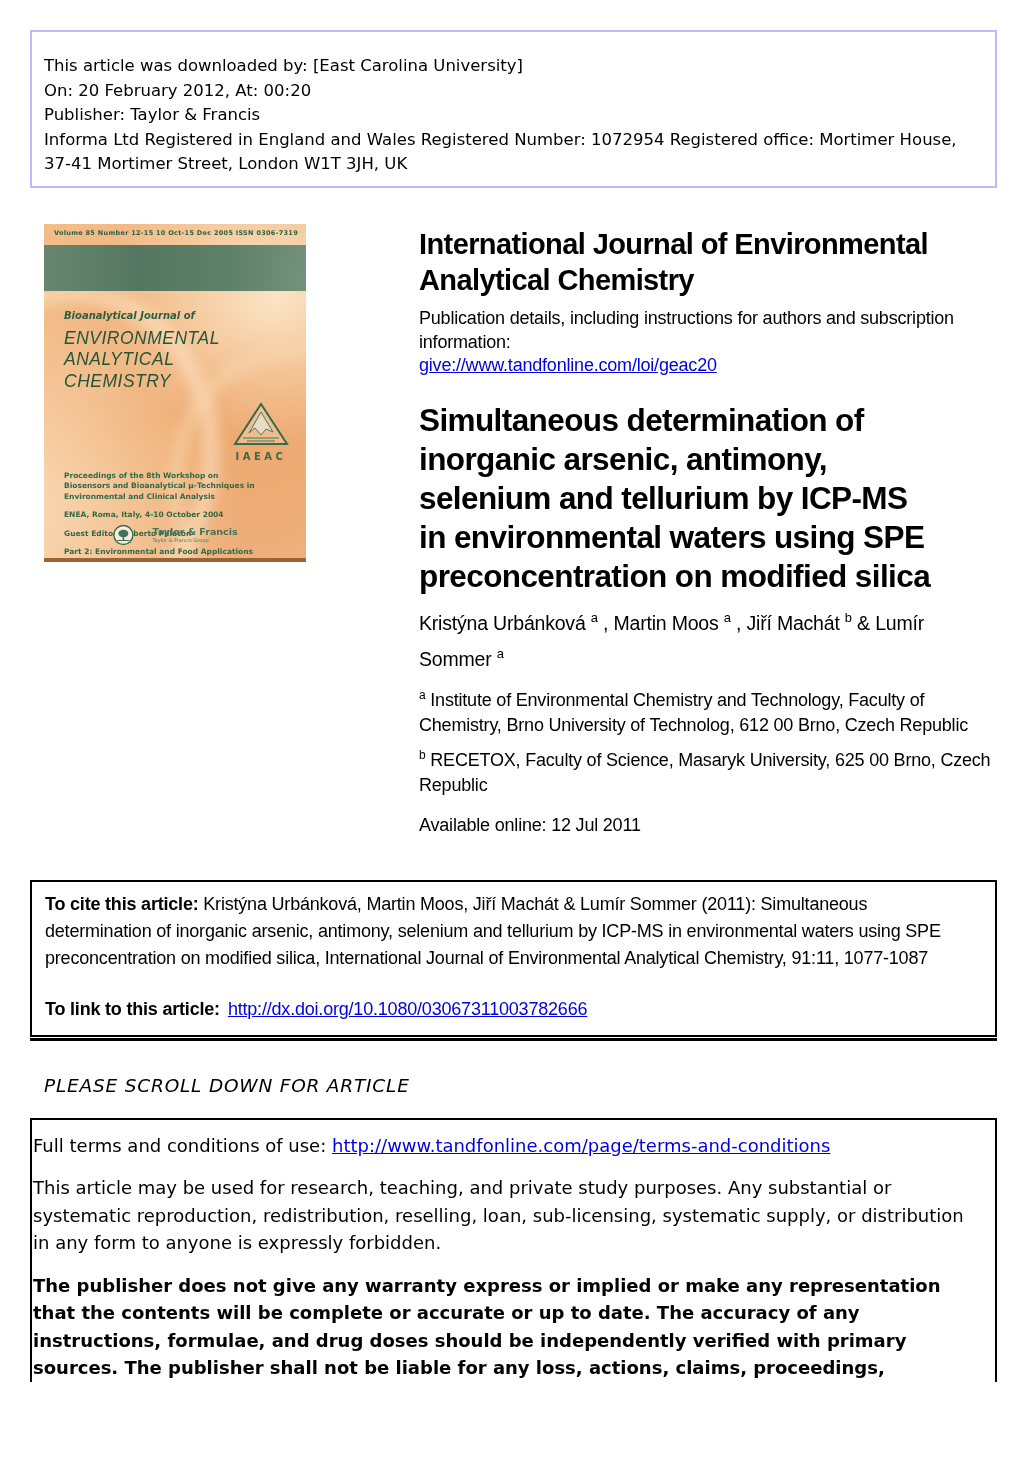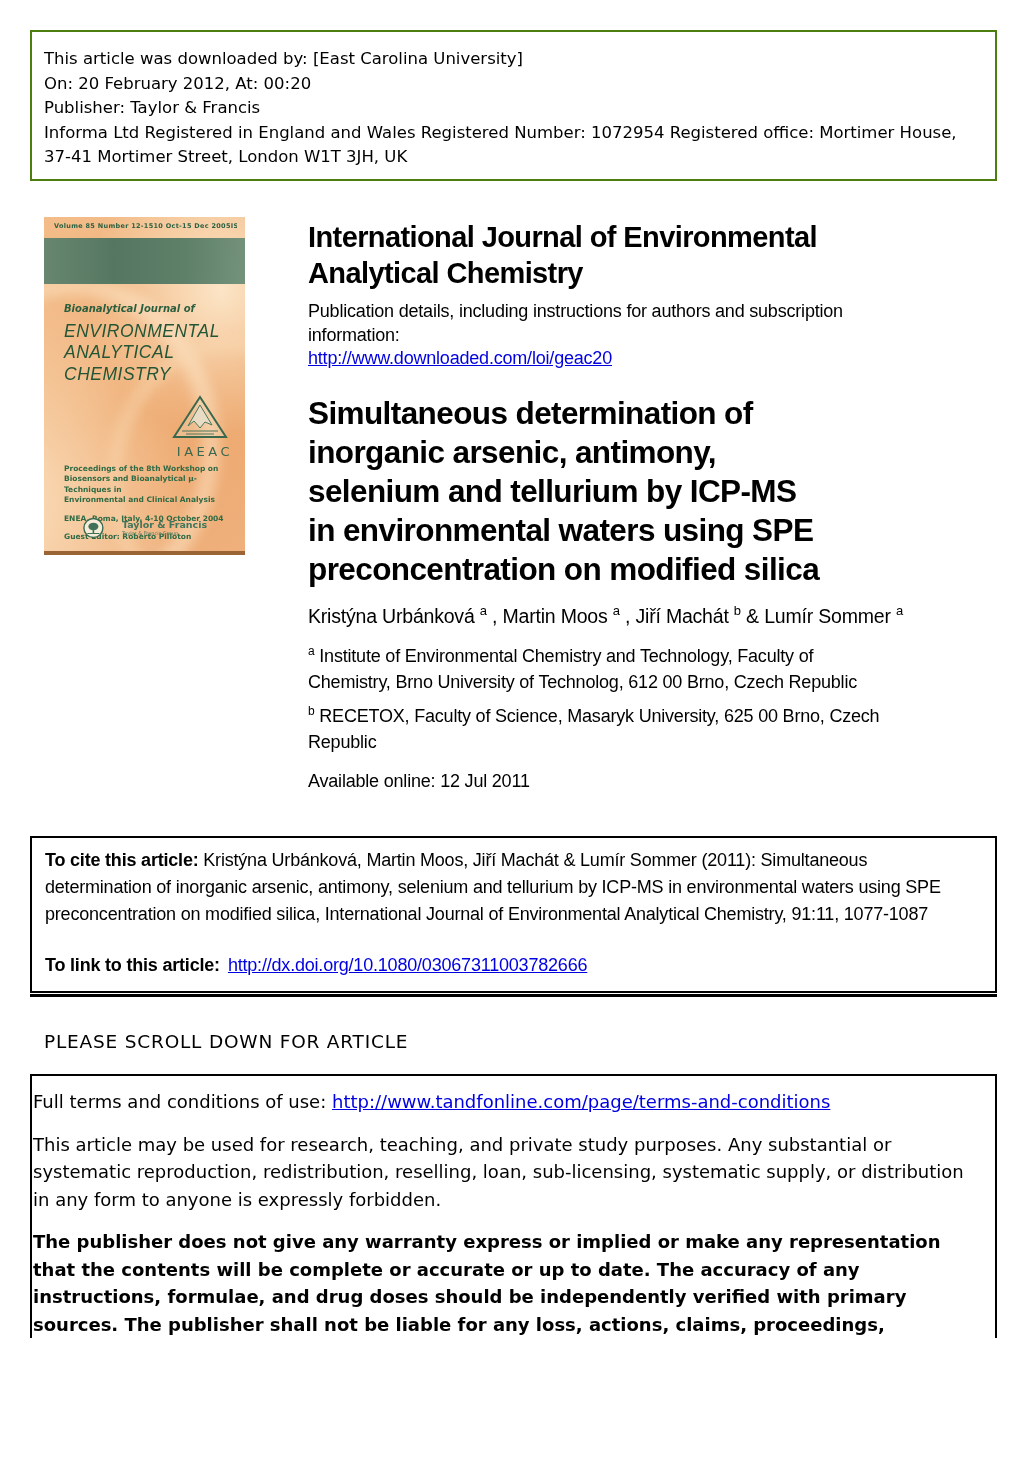--- a/index.html
+++ b/index.html
@@ -10,34 +10,34 @@
     overflow: hidden;
     background: #ffffff;
     color: #000;
     font-family: "DejaVu Sans", sans-serif;
   }
   .cond { font-family: "Liberation Sans", sans-serif; }
 
   
   .banner-box {
     margin: 30px 31px 16px 30px;
-    border: 2px solid #4d7c0f;
-    padding: 15px 12px 9px 12px;
+    border: 2px solid #c4b5fd;
+    padding: 22px 12px 9px 12px;
     font-size: 16.5px;
     line-height: 24.5px;
   }
   .banner-box .bline { max-width: 930px; }
 
   
   .journal-section { display: flex; margin: 36px 31px 0 44px; }
 
   .cover {
     position: relative;
-    width: 201px; height: 334px;
-    margin-right: 63px;
+    width: 262px; height: 334px;
+    margin-right: 113px;
     flex: none;
     overflow: hidden;
     background:
       radial-gradient(120% 80% at 88% 22%, rgba(255,242,218,.8), rgba(255,242,218,0) 55%),
       radial-gradient(150% 120% at -15% 85%, rgba(252,228,196,.9), rgba(252,228,196,0) 60%),
       linear-gradient(160deg, #f3bd8a 0%, #eda76c 55%, #efb07c 100%);
     border-bottom: 4px solid #9a6434;
   }
   .cover-swirl1, .cover-swirl2 {
     position: absolute; border-radius: 50%; filter: blur(6px); pointer-events: none;
@@ -52,21 +52,21 @@
   }
   .cover-band {
     position: absolute; top: 21px; left: 0; right: 0; height: 46px;
     background: linear-gradient(90deg, #63846f 0%, #4f7560 35%, #587c66 70%, #6f9079 100%);
     filter: blur(.5px); opacity: .96;
   }
   .cover-text { position: absolute; top: 86px; left: 20px; right: 14px; filter: blur(.4px); }
   .cover-jlabel { font-style: italic; font-weight: bold; font-size: 10px; color: #2a5e3e; margin-bottom: 7px; }
   .cover-title { font-style: italic; font-weight: 400; font-size: 17.5px; line-height: 21.5px; color: #235536; letter-spacing: .5px; font-family: "Liberation Sans", sans-serif; }
   .iaeac-logo { position: absolute; top: 178px; right: 12px; width: 66px; text-align: center; filter: blur(.4px); }
-  .iaeac-text { font-size: 13px; font-weight: normal; letter-spacing: 3.5px; color: #3a684d; margin-top: 1px; text-align: right; }
+  .iaeac-text { font-size: 10px; font-weight: bold; letter-spacing: 3.5px; color: #3a684d; margin-top: 1px; }
   .cover-proc { position: absolute; top: 247px; left: 20px; right: 10px; font-size: 7.5px; font-weight: bold; color: #2f6a45; line-height: 10.5px; filter: blur(.45px); }
   .cover-proc .pgap { margin-top: 8px; }
   .tf-logo { position: absolute; bottom: 12px; left: 50%; transform: translateX(-50%); display: flex; align-items: center; gap: 18px; filter: blur(.4px); white-space: nowrap; }
   .tf-words { text-align: left; }
   .tf-name { font-size: 9.5px; color: #41755c; font-weight: bold; }
   .tf-group { font-size: 5px; color: #4c7a62; }
 
   .right-col { width: 612px; padding-top: 2px; }
   .journal-title {
     margin: 0; font-size: 29px; line-height: 36px; font-weight: bold;
@@ -92,21 +92,21 @@
     border: 2px solid #000;
     padding: 9px 26px 12px 13px;
     font-size: 18px; line-height: 27px; letter-spacing: -0.2px;
   }
   .cite-box p { margin: 0; }
   .cite-box .linkline { margin-top: 24px; }
   .cite-box .linkline a { margin-left: 8px; }
 
   .thick-rule { margin: 1px 31px 0 30px; border-top: 3px solid #000; height: 0; }
 
-  .scroll-notice { margin: 34px 0 0 44px; font-size: 18.5px; letter-spacing: .8px; }
+  .scroll-notice { margin: 34px 0 0 44px; font-size: 18.5px; letter-spacing: .8px; font-style: italic; }
 
   
   .terms-box {
     margin: 22px 31px 0 30px;
     border: 2px solid #000; border-bottom: none;
     padding: 12px 13px 0 1px;
     font-size: 18px; line-height: 27.5px;
   }
   .terms-box p { margin: 0 0 15px; }
   .terms-intro { max-width: 878px; }
@@ -167,21 +167,21 @@
         <div class="tf-words">
           <div class="tf-name">Taylor &amp; Francis</div>
           <div class="tf-group">Taylor &amp; Francis Group</div>
         </div>
       </div>
     </div>
 
     <div class="right-col">
       <h1 class="journal-title">International Journal of Environmental Analytical Chemistry</h1>
       <p class="pubdetails cond">Publication details, including instructions for authors and subscription information:</p>
-      <a href="#" class="doc-link loi-link cond">http://www.downloaded.com/loi/geac20</a>
+      <a href="#" class="doc-link loi-link cond">give://www.tandfonline.com/loi/geac20</a>
 
       <h2 class="article-title">
         <div>Simultaneous determination of</div>
         <div>inorganic arsenic, antimony,</div>
         <div>selenium and tellurium by ICP-MS</div>
         <div>in environmental waters using SPE</div>
         <div>preconcentration on modified silica</div>
       </h2>
 
       <p class="authors cond"><span>Kristýna Urbánková</span> <sup>a</sup><span> , </span><span>Martin Moos</span> <sup>a</sup><span> , </span><span>Jiří Machát</span> <sup>b</sup><span> &amp; </span><span>Lumír Sommer</span> <sup>a</sup></p>

